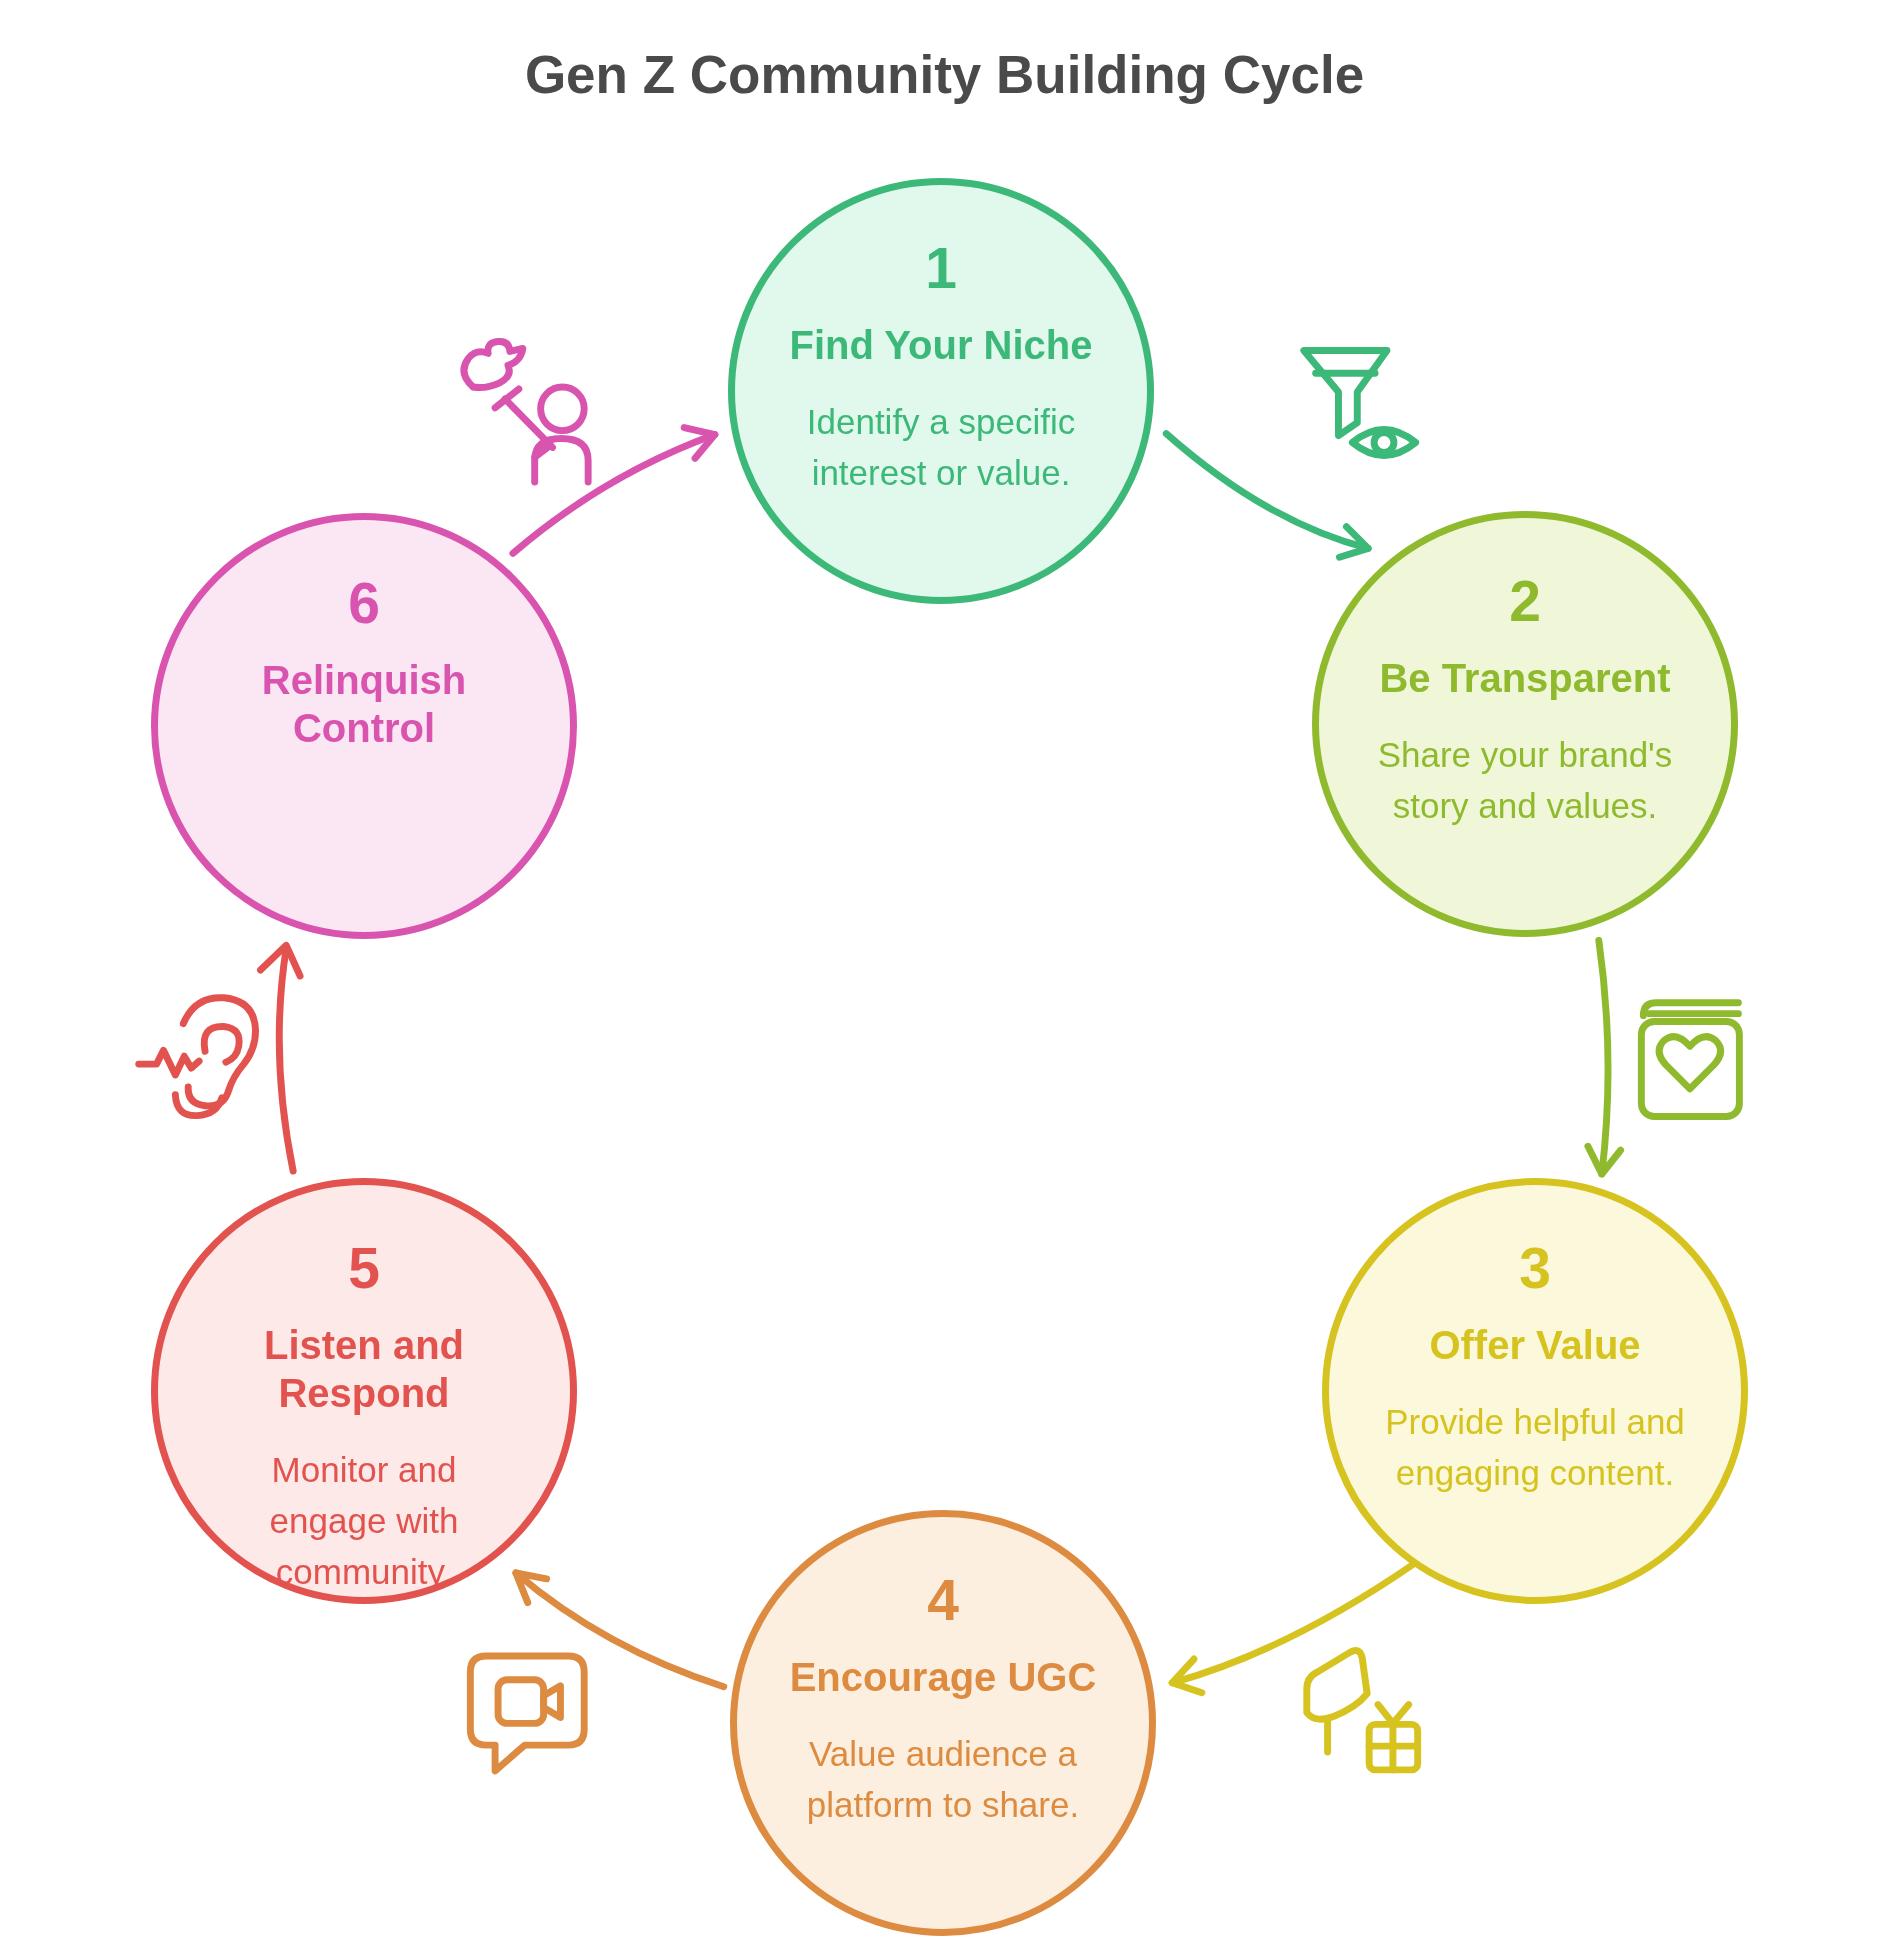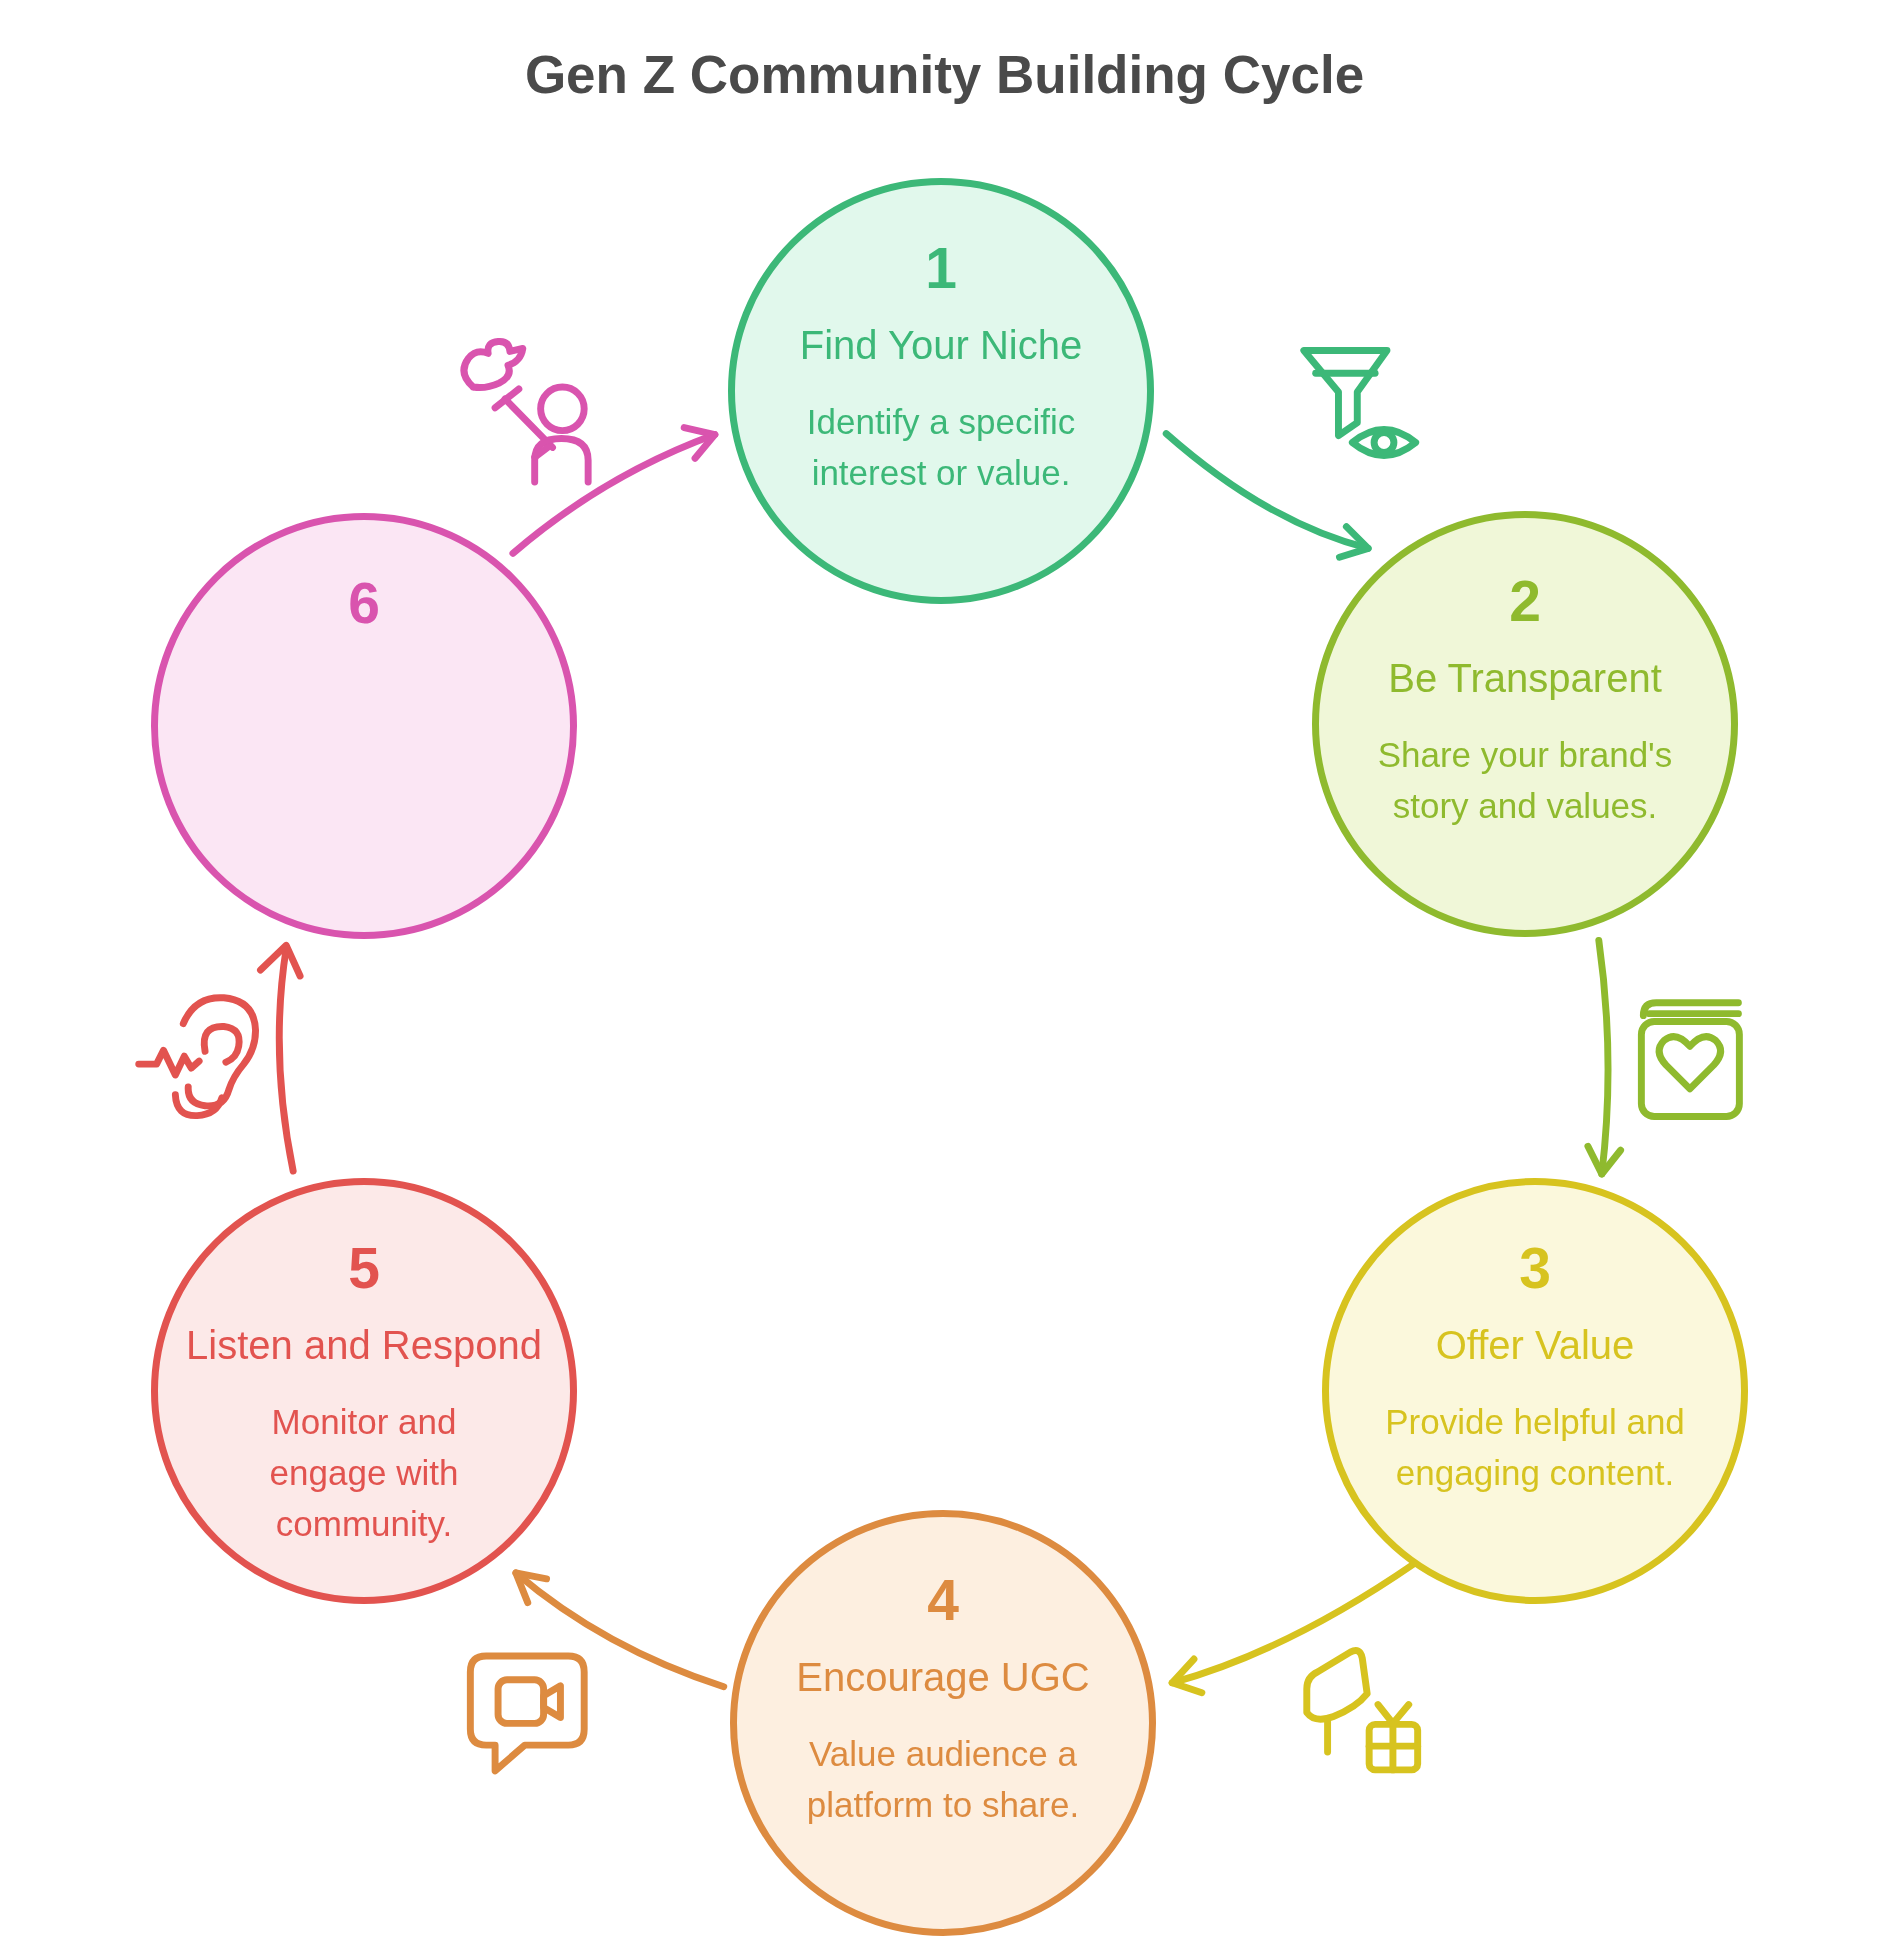--- a/index.html
+++ b/index.html
@@ -27,21 +27,21 @@
     position:absolute;
     width:426px;height:426px;
     border-radius:50%;
     border:7px solid #000;
     box-sizing:border-box;
     display:flex;flex-direction:column;align-items:center;
     padding-top:55px;
     text-align:center;
   }
   .num{font-size:57px;font-weight:700;line-height:1;}
-  .title{font-size:40px;font-weight:400;line-height:1.2;margin-top:24px;max-width:366px;}
+  .title{font-size:40px;font-weight:700;line-height:1.2;margin-top:24px;max-width:366px;}
   .desc{font-size:35px;font-weight:400;line-height:1.45;margin-top:28px;max-width:297px;}
   .step-1{left:728px;top:178px;}
   .step-2{left:1312px;top:511px;}
   .step-3{left:1322px;top:1178px;}
   .step-4{left:730px;top:1510px;}
   .step-5{left:151px;top:1178px;}
   .step-6{left:151px;top:513px;}
   .step-2 .desc{max-width:337px;text-align:center;}
   .step-3 .desc{max-width:327px;}
   .step-6 .title{max-width:257px;}
@@ -157,16 +157,17 @@
   </div>
 
   <div class="circle step-5" style="border-color: rgb(226, 83, 79); background-color: rgb(252, 233, 232); color: rgb(226, 83, 79);">
     <div class="num">5</div>
     <div class="title">Listen and Respond</div>
     <div class="desc">Monitor and engage with community.</div>
   </div>
 
   <div class="circle step-6" style="border-color: rgb(217, 84, 174); background-color: rgb(251, 230, 244); color: rgb(217, 84, 174);">
     <div class="num">6</div>
+    <div class="title">Relinquish Control</div>
   </div>
 
 </div>
 
 
 </body></html>

